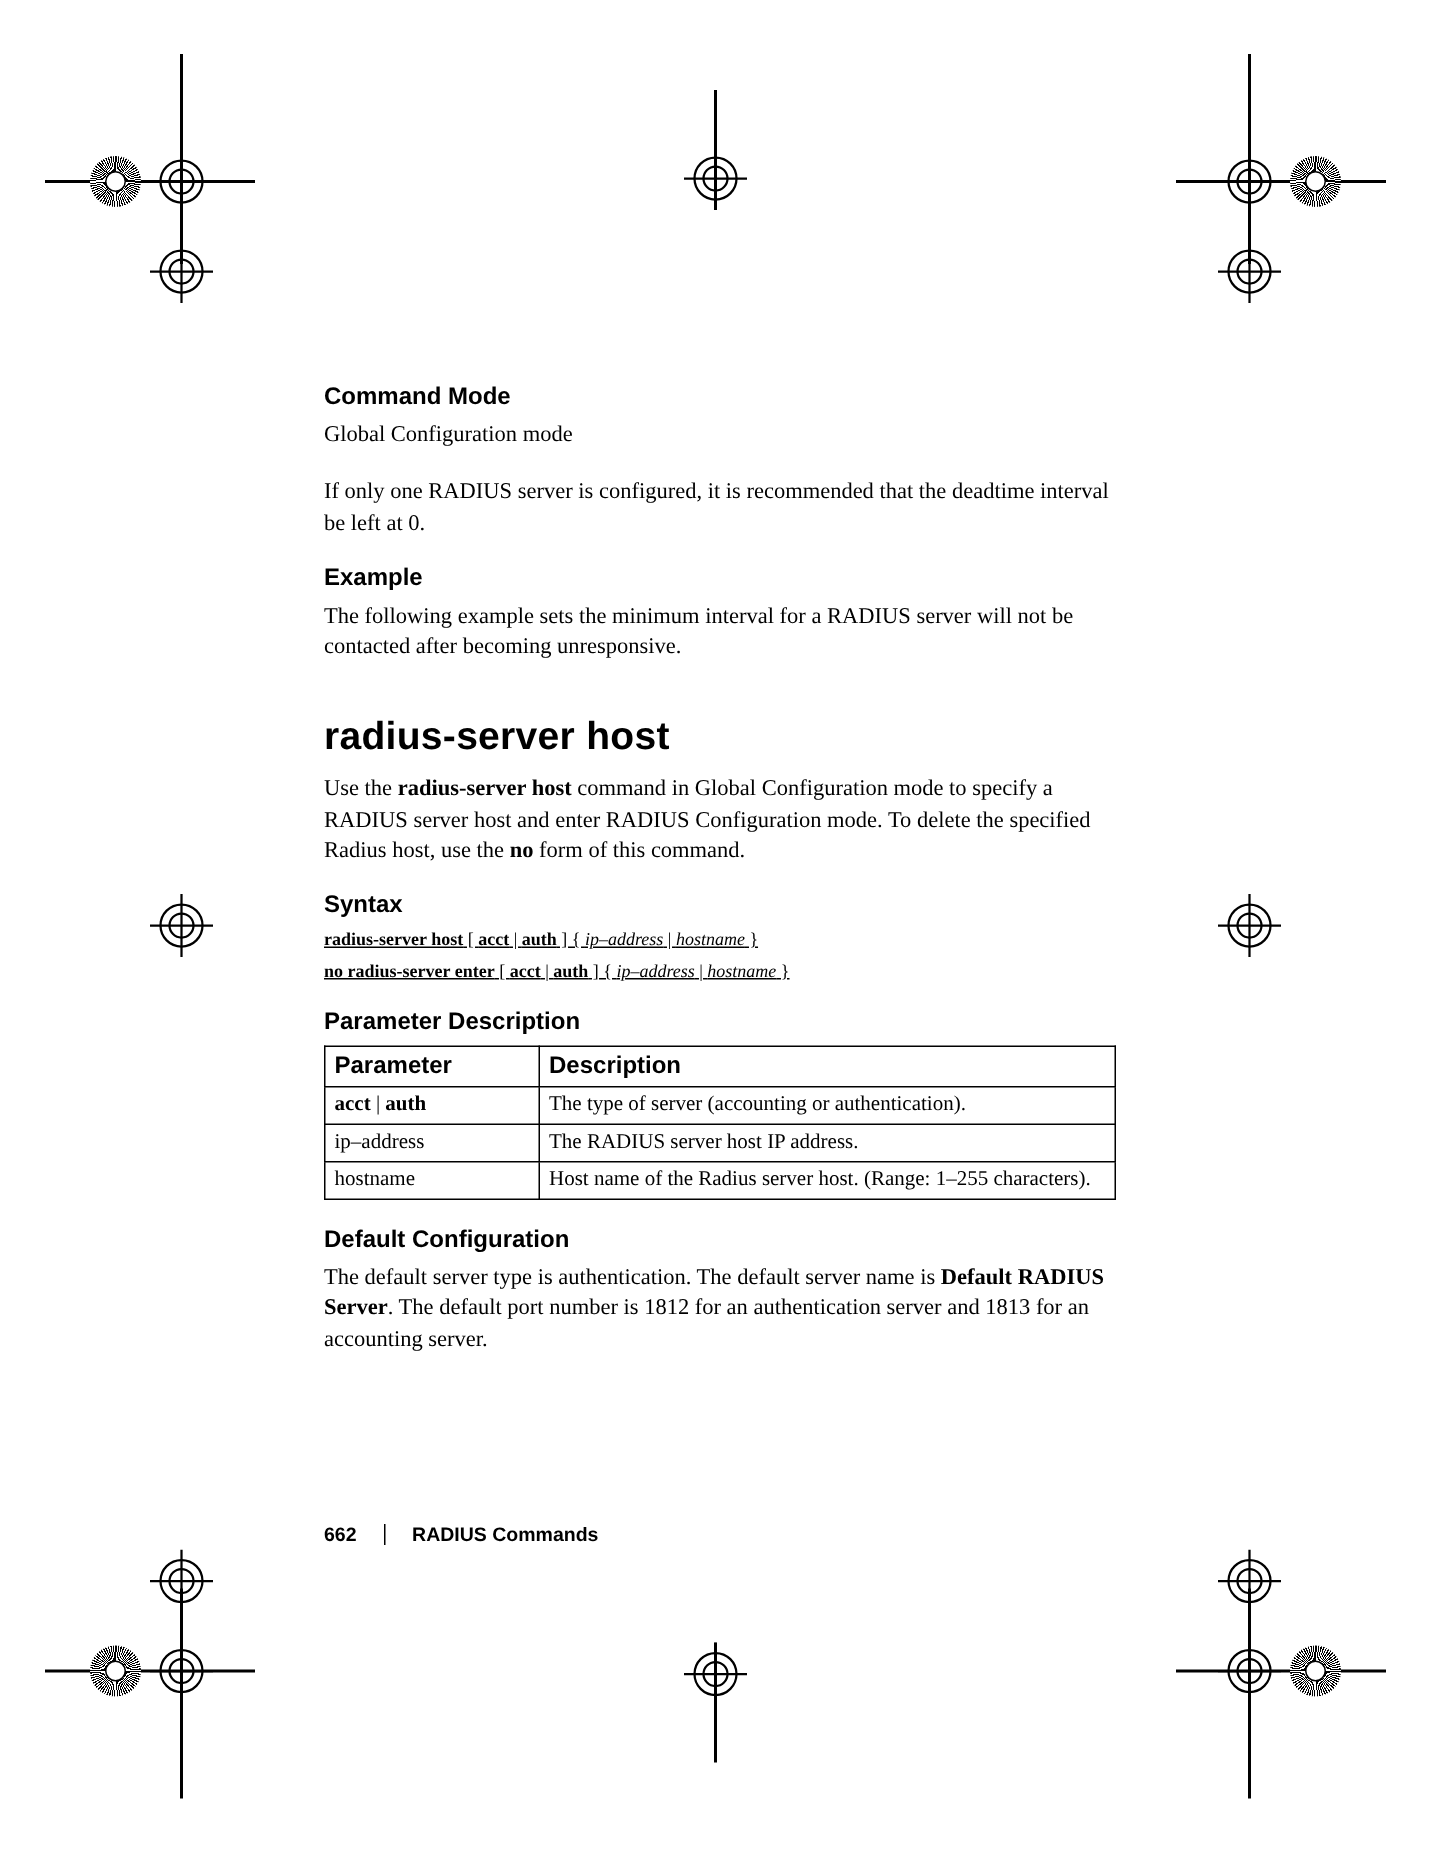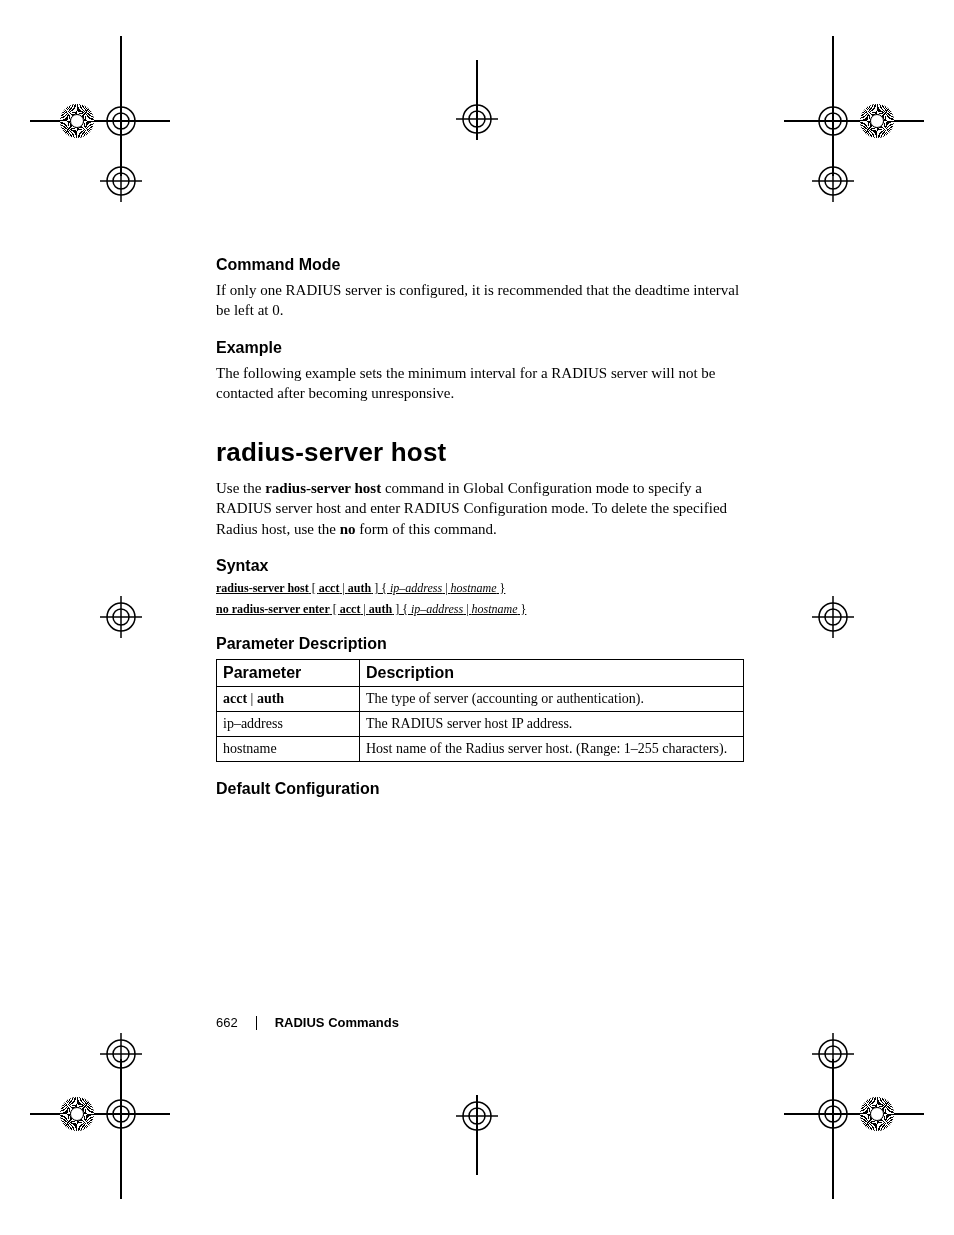--- a/index.html
+++ b/index.html
@@ -70,21 +70,21 @@
     position: absolute;
     left: 216px;
     top: 1015px;
     width: 528px;
     font-family: "Helvetica Neue", Helvetica, Arial, sans-serif;
     font-size: 13px;
     display: flex;
     align-items: center;
     gap: 18px;
   }
-  .footer .pnum { font-weight: 400; }
+  .footer .pnum { font-weight: 700; }
   .footer .sep {
     width: 1px; height: 14px; background: #000; display:inline-block;
   }
   .footer .section { font-weight: 700; }
   
   .corner {
     position: absolute;
     width: 130px;
     height: 130px;
   }
@@ -108,20 +108,21 @@
   .corner .line {
     position:absolute; background:#000;
   }
 </style>
 </head>
 <body>
 
 <div class="page">
 
   <div class="h-sub">Command Mode</div>
+  <p class="body">Global Configuration mode</p>
 
   <p class="body">If only one RADIUS server is configured, it is recommended that the deadtime interval be left at 0.</p>
 
   <div class="h-sub">Example</div>
   <p class="body">The following example sets the minimum interval for a RADIUS server will not be contacted after becoming unresponsive.</p>
 
   <div class="h-main">radius-server host</div>
   <p class="body intro">
     <span>Use the </span><span class="b">radius-server host</span><span> command in Global Configuration mode to specify a RADIUS server host and enter RADIUS Configuration mode. To delete the specified Radius host, use the </span><span class="b">no</span><span> form of this command.</span>
   </p>
@@ -150,20 +151,23 @@
       <td>The RADIUS server host IP address.</td>
     </tr>
     <tr>
       <td>hostname</td>
       <td>Host name of the Radius server host. (Range: 1–255 characters).</td>
     </tr>
   </tbody>
     </table>
 
   <div class="h-sub">Default Configuration</div>
+  <p class="body intro">
+    <span>The default server type is authentication. The default server name is </span><span class="b">Default RADIUS Server</span><span>. The default port number is 1812 for an authentication server and 1813 for an accounting server.</span>
+  </p>
 
 </div>
 
 <div class="footer">
   <span class="pnum">662</span>
   <span class="sep"></span>
   <span class="section">RADIUS Commands</span>
 </div>
 
 <svg width="0" height="0" style="position:absolute">

